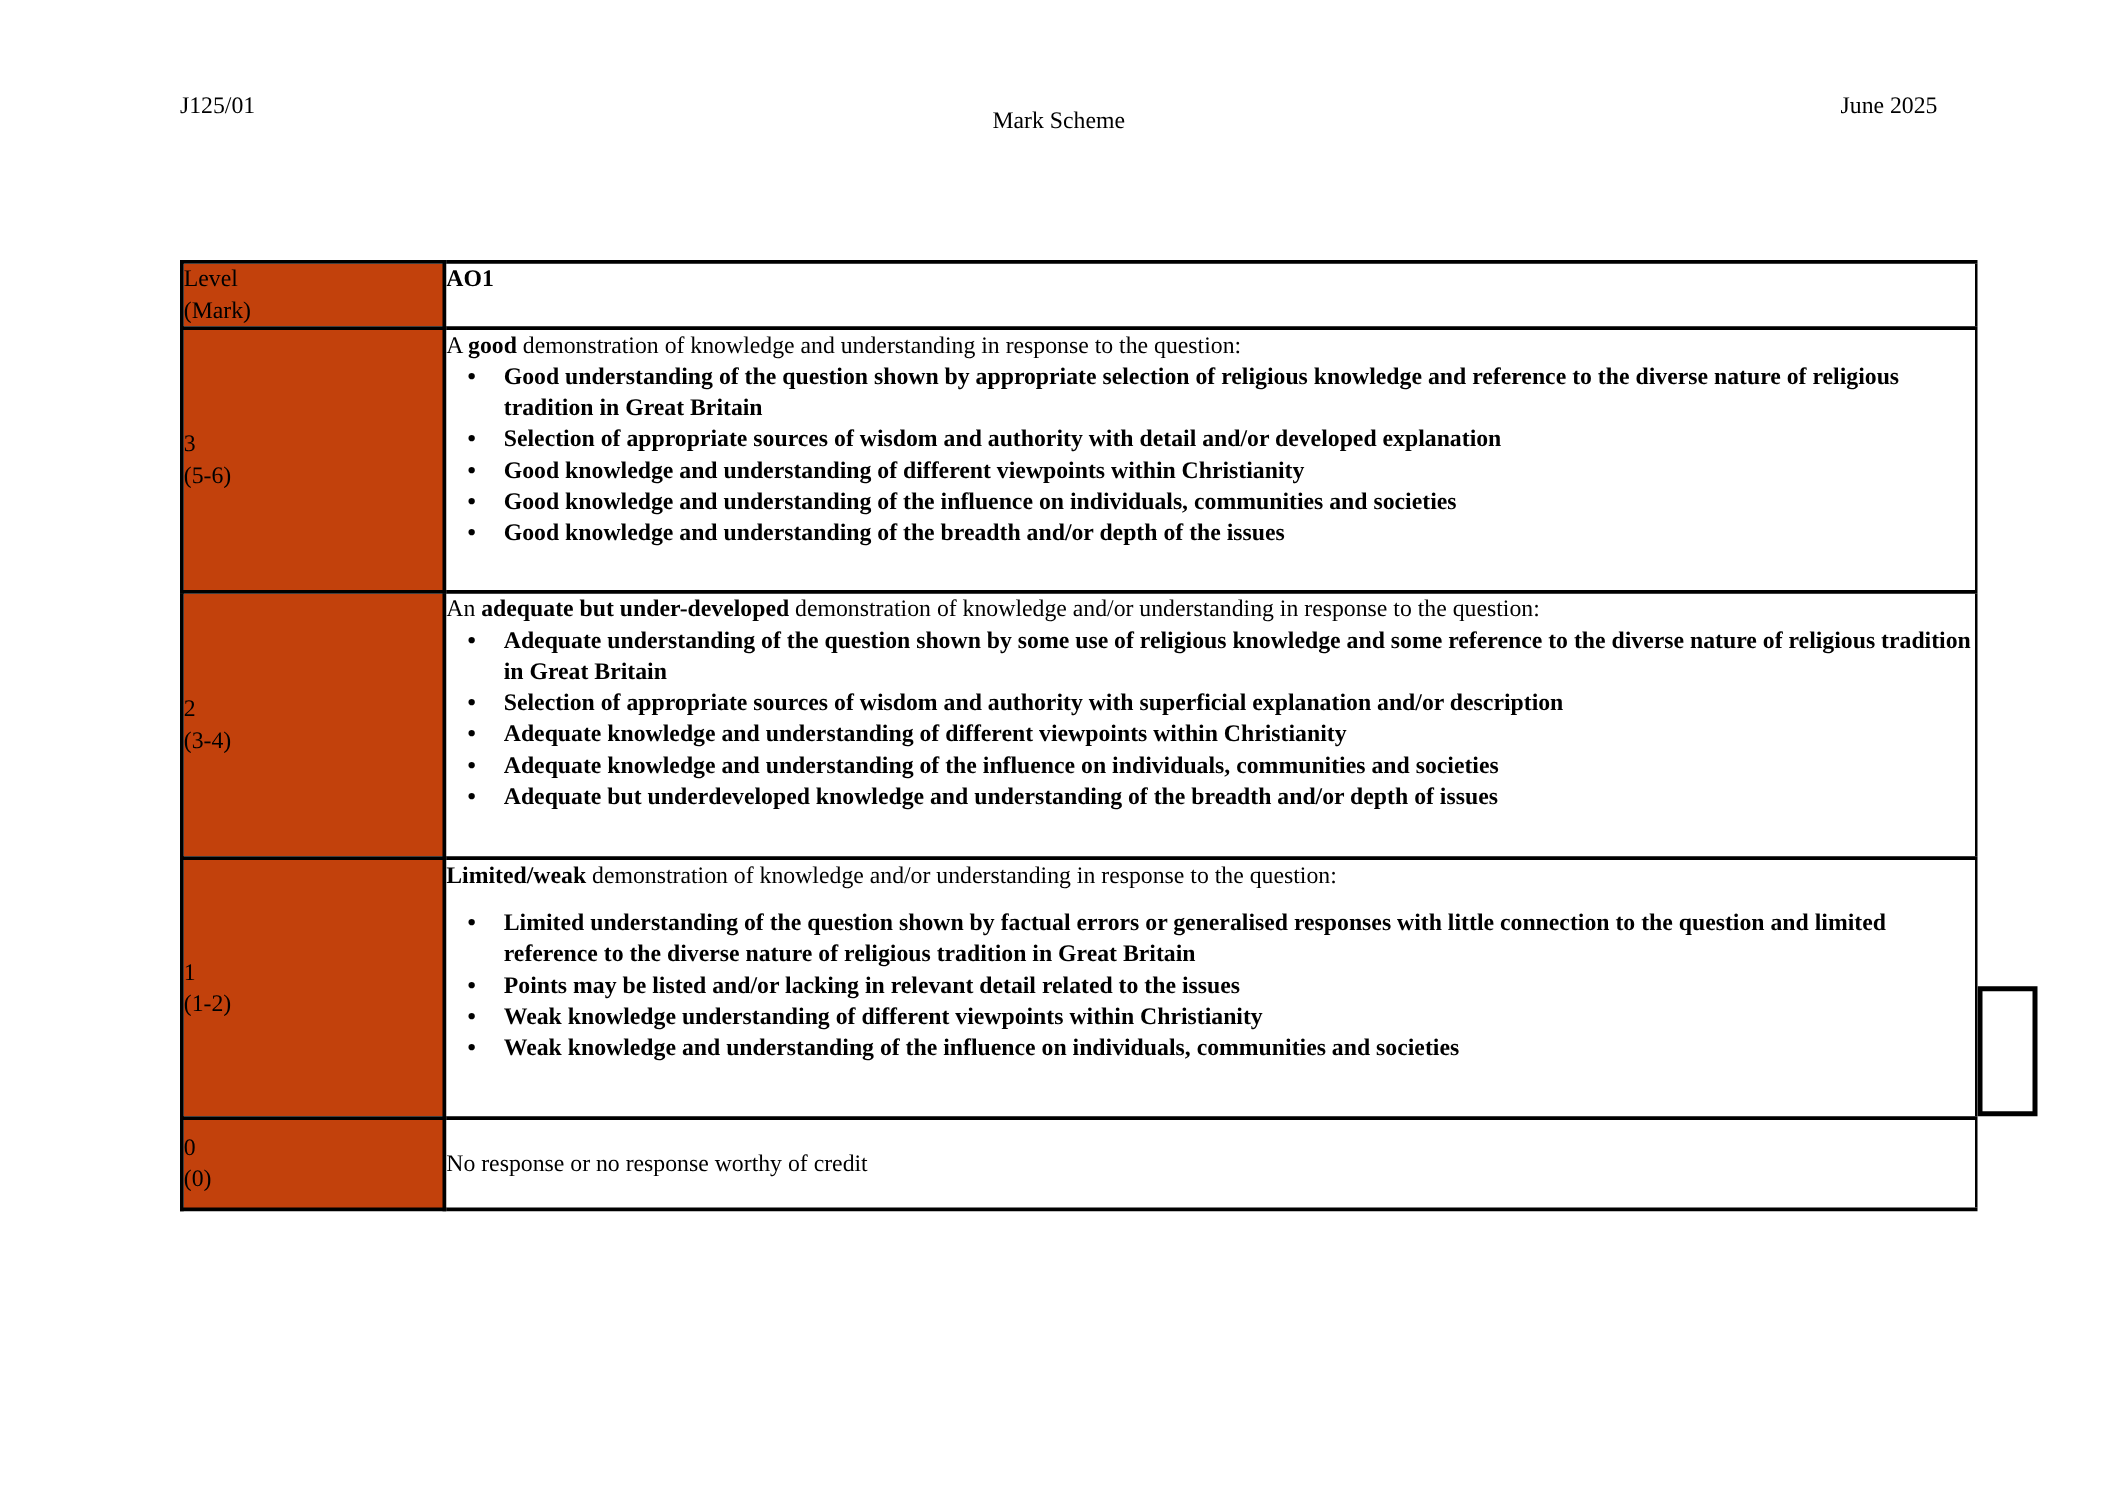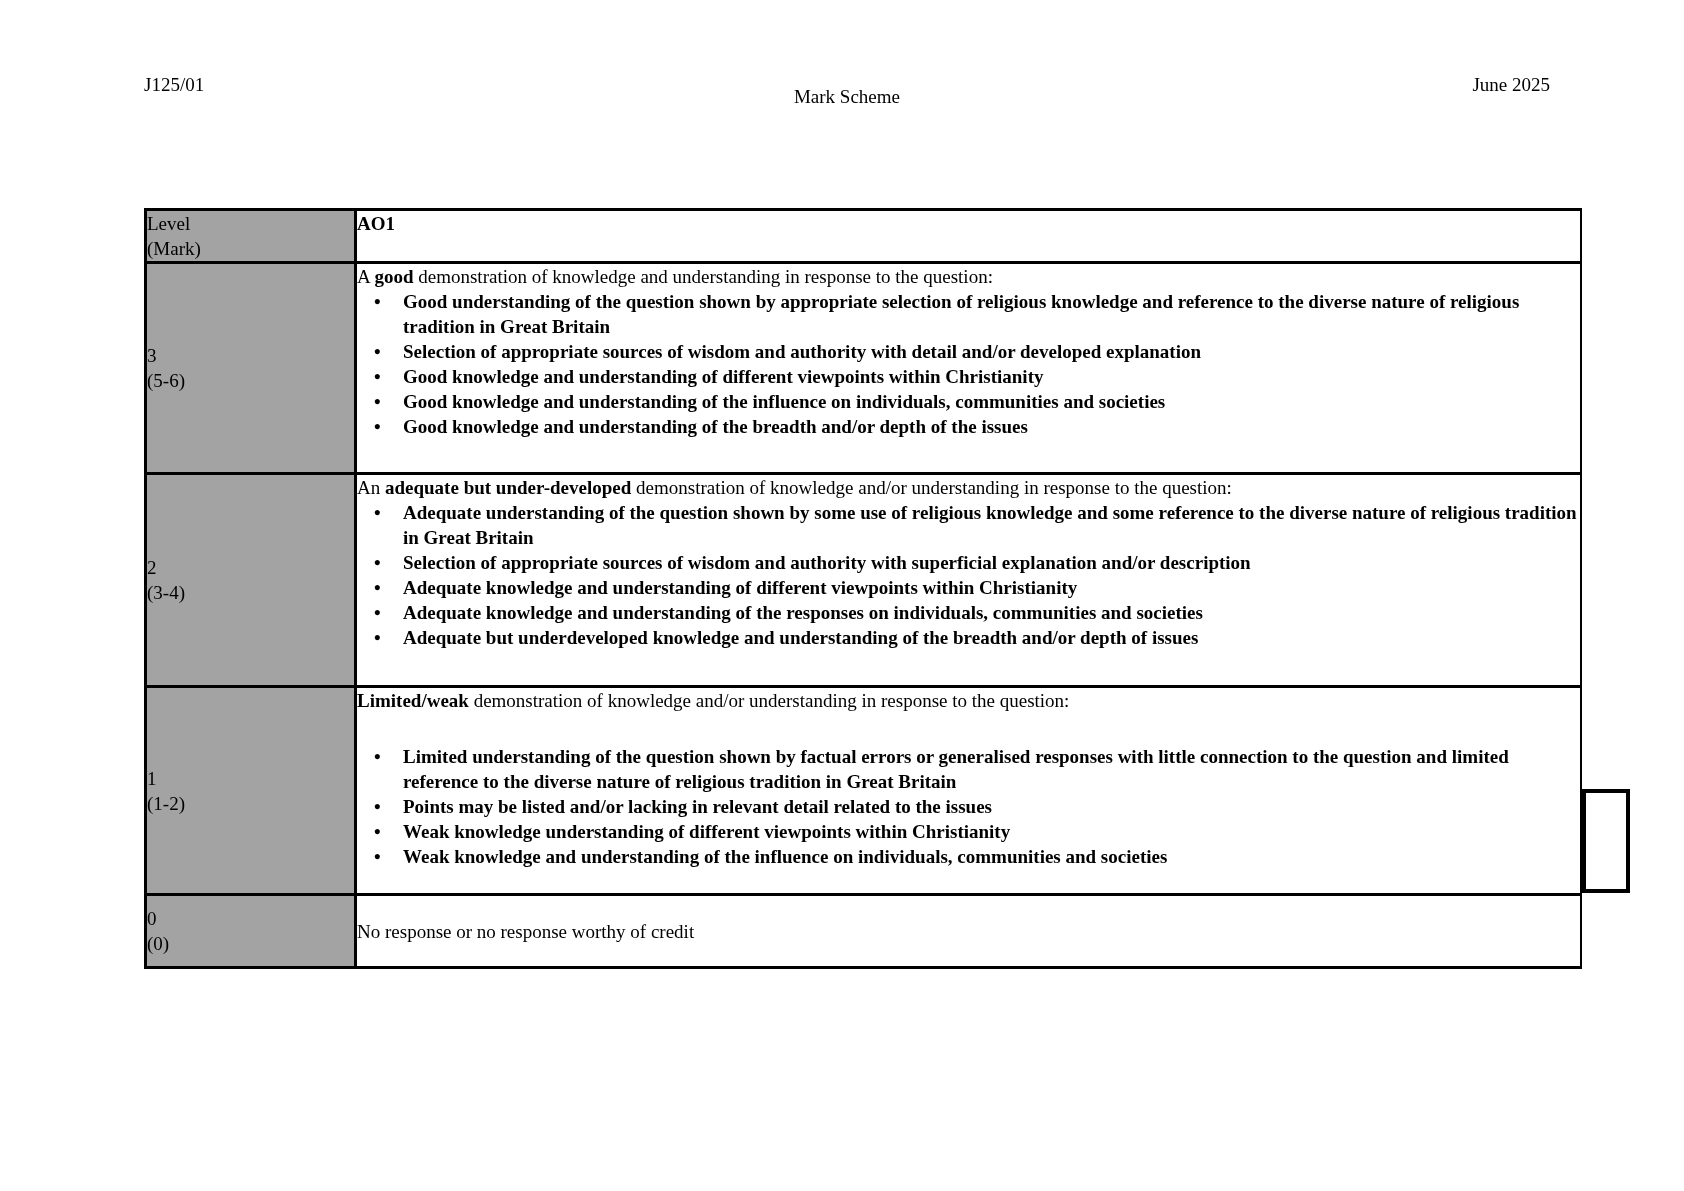--- a/index.html
+++ b/index.html
@@ -45,21 +45,21 @@
   }
   table.mark-table td {
     border: 3px solid #000000;
     padding: 0;
     vertical-align: top;
     overflow: hidden;
   }
   table.mark-table td:last-child { border-right-width: 2px; }
 
   td.level-cell {
-    background: #a3a3a3;
+    background: #c2410c;
     padding: 2px 8px;
   }
   td.level-cell.v-mid { vertical-align: middle; }
   .level-line { display: block; }
 
   td.ao-cell { padding: 7px 30px 0 8px; }
   td.ao-head-cell {
     vertical-align: middle;
     padding: 0 0 2px 10px;
   }
@@ -70,21 +70,21 @@
 
   .intro { display: block; }
   .intro .b { font-weight: bold; }
 
   ul.crit {
     list-style: none;
     margin: 0;
     padding: 0;
     font-weight: bold;
   }
-  ul.crit.gap-above { margin-top: 31px; }
+  ul.crit.gap-above { margin-top: 13px; }
   ul.crit li {
     position: relative;
     padding-left: 46px;
   }
   ul.crit li::before {
     content: "\2022";
     position: absolute;
     left: 17px;
     top: 0;
   }
@@ -160,21 +160,21 @@
       <td class="level-cell v-mid">
         <span class="level-line">2</span>
         <span class="level-line">(3-4)</span>
       </td>
       <td class="ao-cell">
         <span class="intro"><span>An </span><span class="b">adequate but under-developed</span><span> demonstration of knowledge and/or understanding in response to the question:</span></span>
         <ul class="crit">
           <li>Adequate understanding of the question shown by some use of religious knowledge and some reference to the diverse nature of religious tradition in Great Britain</li>
           <li>Selection of appropriate sources of wisdom and authority with superficial explanation and/or description</li>
           <li>Adequate knowledge and understanding of different viewpoints within Christianity</li>
-          <li>Adequate knowledge and understanding of the responses on individuals, communities and societies</li>
+          <li>Adequate knowledge and understanding of the influence on individuals, communities and societies</li>
           <li>Adequate but underdeveloped knowledge and understanding of the breadth and/or depth of issues</li>
         </ul>
       </td>
     </tr>
 
     <tr style="height:208px">
       <td class="level-cell v-mid">
         <span class="level-line">1</span>
         <span class="level-line">(1-2)</span>
       </td>

